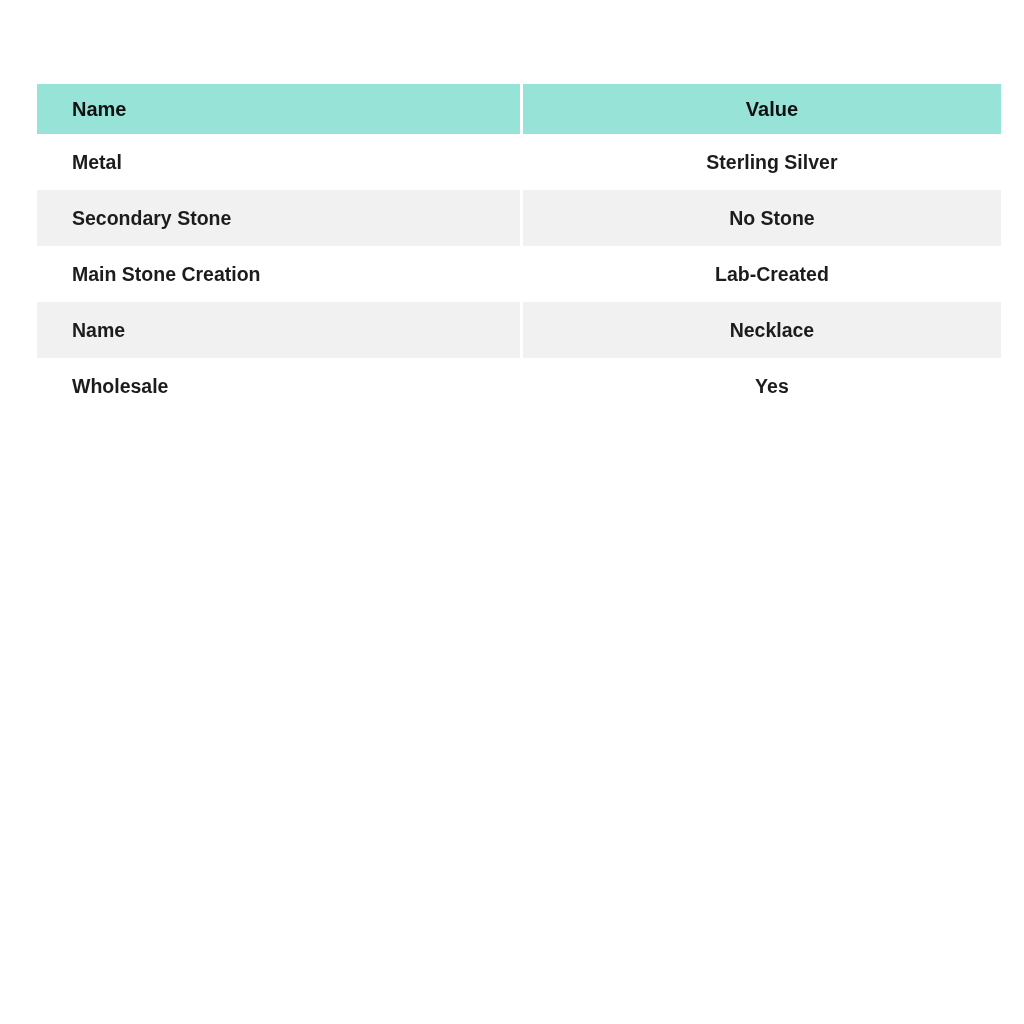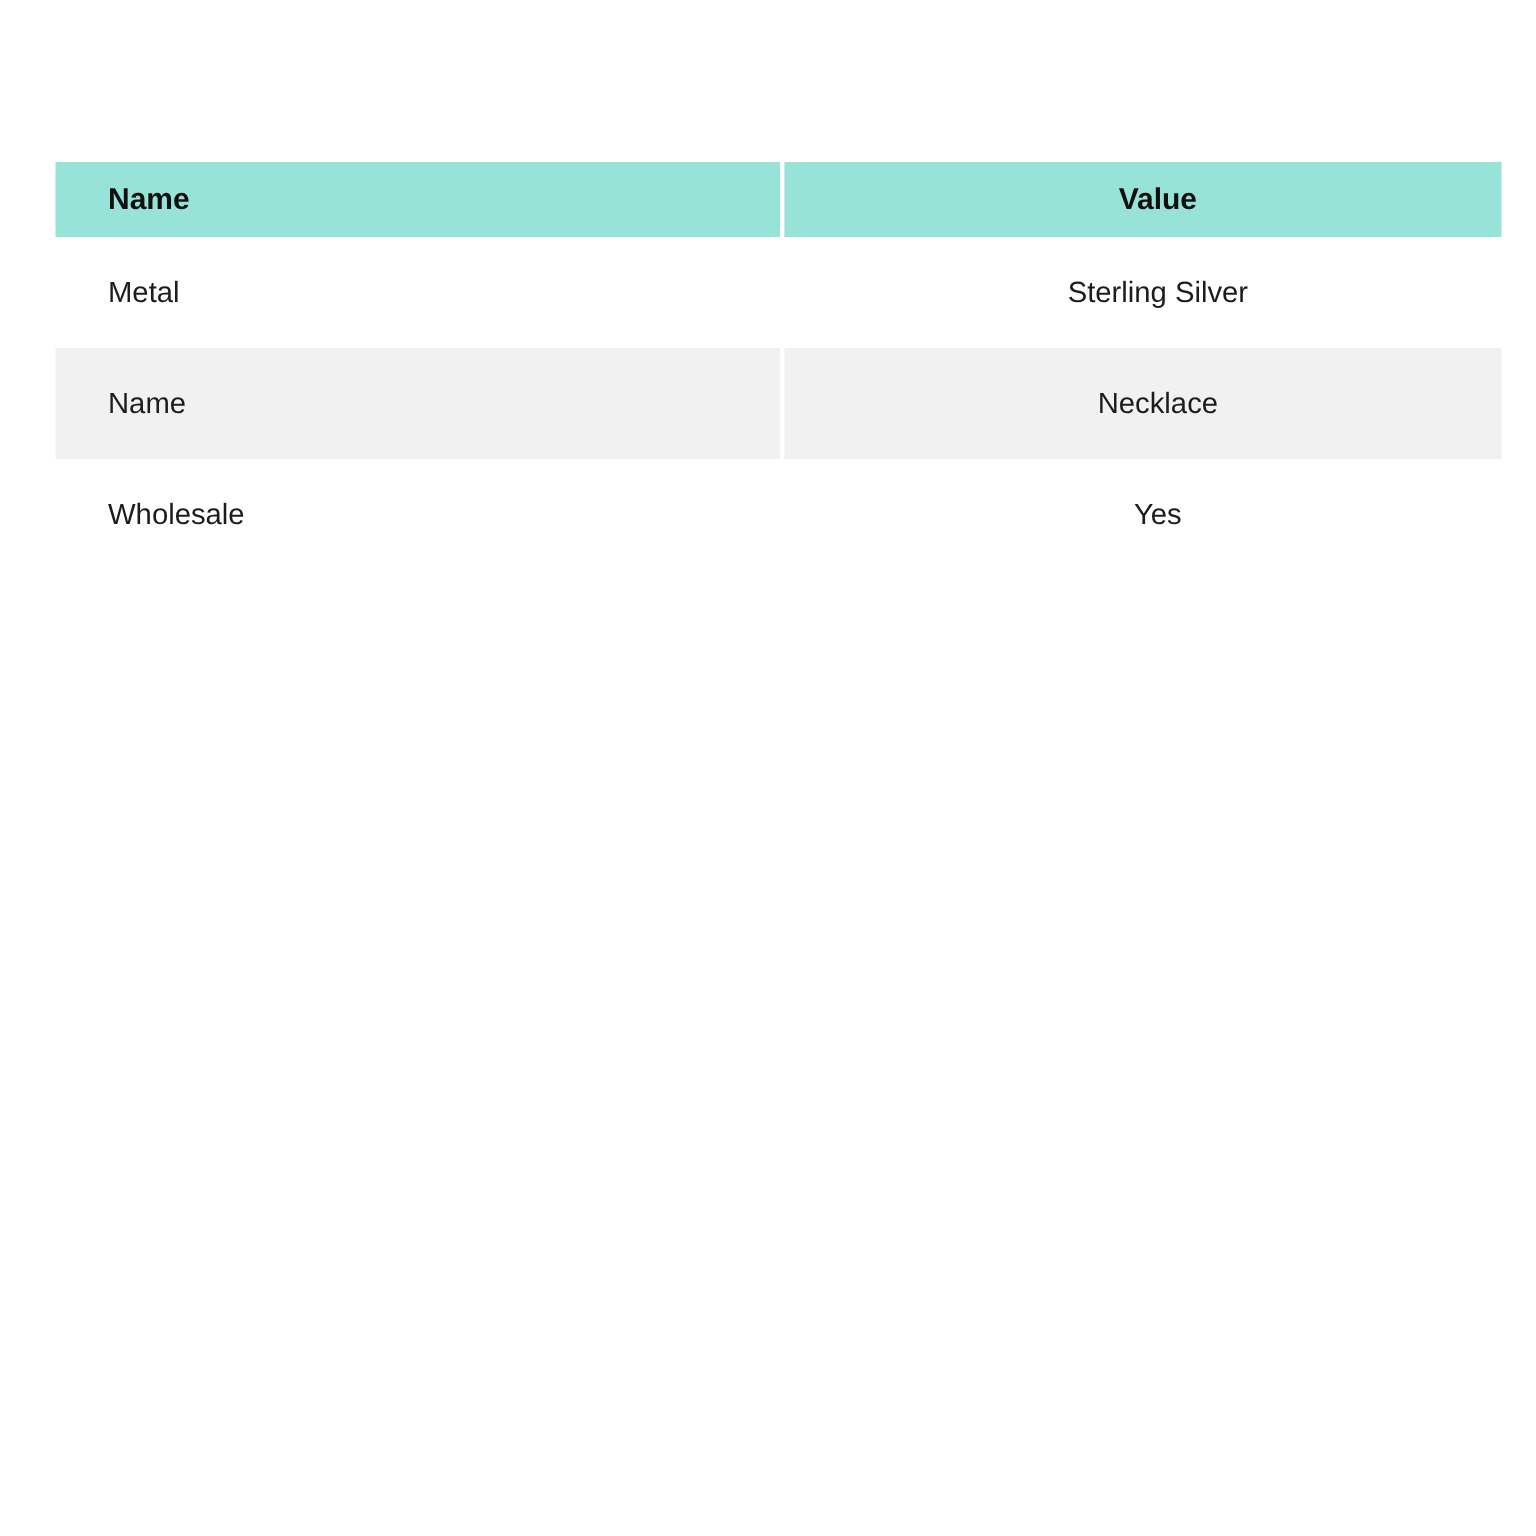--- a/index.html
+++ b/index.html
@@ -20,39 +20,38 @@
     position: absolute;
     left: 37px;
     top: 84px;
     width: 964px;
   }
   table.spec-table {
     width: 100%;
     border-collapse: separate;
     border-spacing: 0;
     table-layout: fixed;
-    margin-top: 24px;
   }
   table.spec-table col.col-name { width: 50.4%; }
   table.spec-table col.col-value { width: 49.6%; }
 
   thead th {
     background: var(--header-bg);
     height: 50px;
     text-align: left;
     vertical-align: middle;
     font-size: 20px;
     font-weight: 700;
     color: #101010;
   }
   tbody td {
-    height: 74px;
+    height: 56px;
     vertical-align: middle;
     font-size: 19.5px;
-    font-weight: 400;
+    font-weight: 700;
   }
   th.name-col, td.name-col {
     padding-left: 35px;
     border-right: 3px solid var(--divider);
   }
   th.value-col, td.value-col {
     padding-left: 20px;
     text-align: center;
   }
   tbody tr:nth-child(even) td {
@@ -76,20 +75,28 @@
         <th class="name-col">Name</th>
         <th class="value-col">Value</th>
       </tr>
     </thead>
     <tbody>
       <tr>
         <td class="name-col">Metal</td>
         <td class="value-col">Sterling Silver</td>
       </tr>
       <tr>
+        <td class="name-col">Secondary Stone</td>
+        <td class="value-col">No Stone</td>
+      </tr>
+      <tr>
+        <td class="name-col">Main Stone Creation</td>
+        <td class="value-col">Lab-Created</td>
+      </tr>
+      <tr>
         <td class="name-col">Name</td>
         <td class="value-col">Necklace</td>
       </tr>
       <tr>
         <td class="name-col">Wholesale</td>
         <td class="value-col">Yes</td>
       </tr>
     </tbody>
   </table>
 </div>

